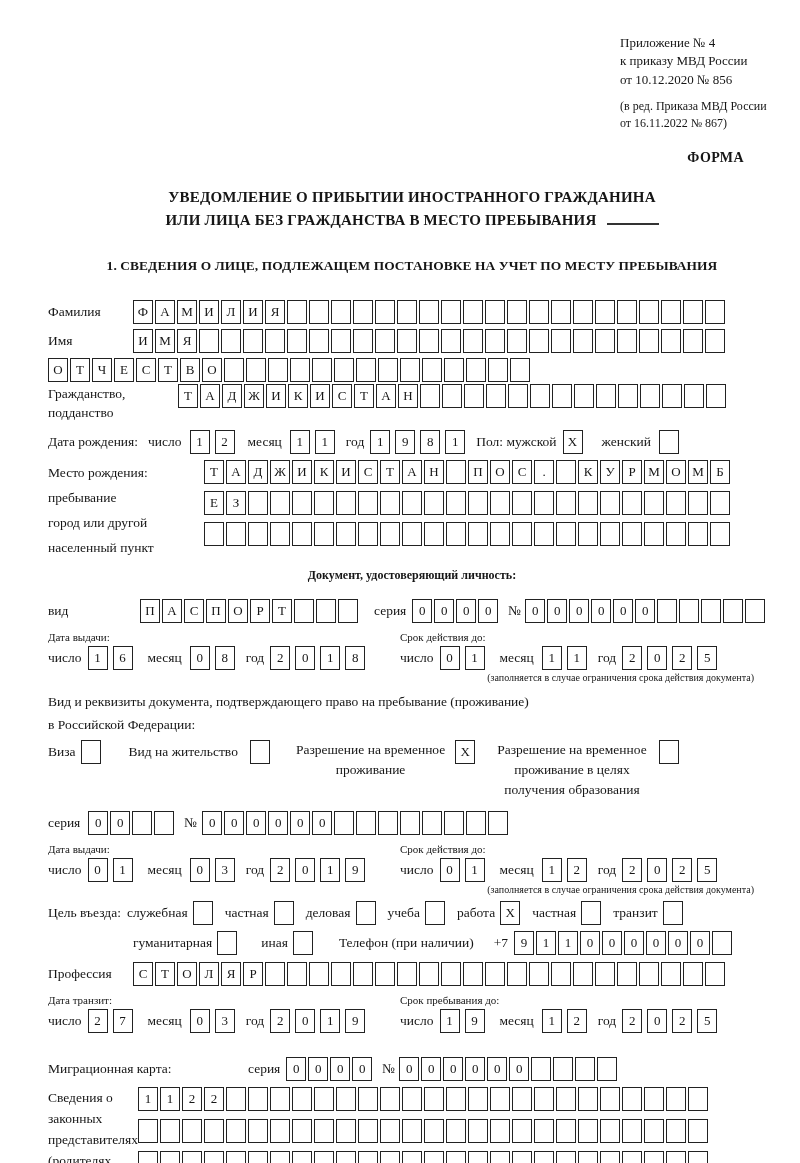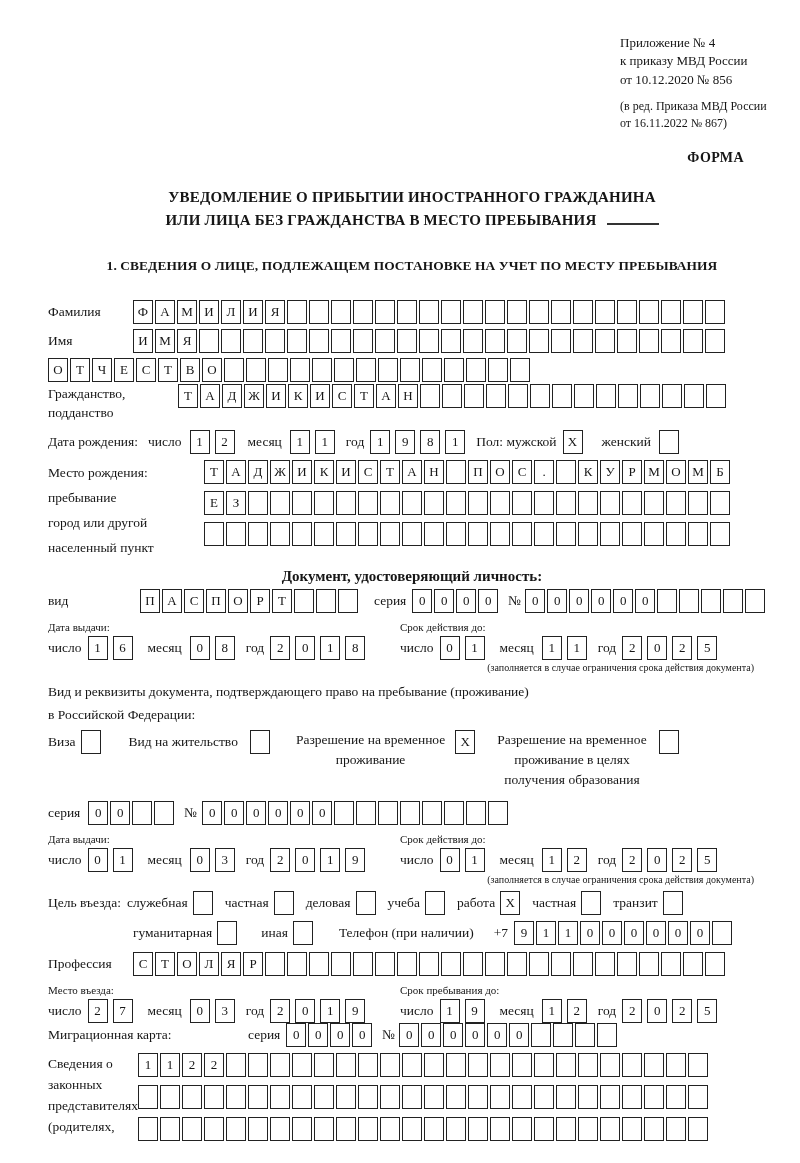--- a/index.html
+++ b/index.html
@@ -11,21 +11,21 @@
   .title{margin-top:20px;text-align:center;font-weight:bold;font-size:15px;line-height:1.55;letter-spacing:.2px;}
   .blank-line{display:inline-block;width:52px;border-bottom:2px solid #333;height:1px;margin-left:10px;vertical-align:baseline;}
   .section{margin-top:26px;text-align:center;font-weight:bold;font-size:13.4px;letter-spacing:.1px;white-space:nowrap;}
   .frow{display:flex;align-items:flex-start;margin-top:5px;}
   .lbl{font-size:13.5px;line-height:24px;flex:0 0 auto;}
   .lbl2{font-size:13.5px;line-height:19px;flex:0 0 auto;}
   .cellrow{display:flex;flex-wrap:nowrap;flex:0 0 auto;}
   .cell{box-sizing:border-box;width:20px;height:24px;border:1.6px solid #222;margin-right:2px;display:inline-flex;align-items:center;justify-content:center;font-size:13px;background:#fff;flex:0 0 auto;}
   .dates .cell{margin-right:5px;}
   .gap6{margin-right:6px;} .gap8{margin-right:8px;} .gap10{margin-right:10px;} .gap14{margin-right:14px;}
-  .center-b{font-weight:bold;font-size:15px;text-align:center;margin-top:8px;}
+  .center-b{font-weight:bold;font-size:12px;text-align:center;margin-top:8px;}
   .datehdr{font-size:11px;margin-top:6px;}
   .note{font-size:10px;text-align:right;padding-right:22px;margin-top:2px;}
   .para{font-size:13.5px;line-height:1.65;margin-top:8px;}
   .pt-text{font-size:13.5px;line-height:1.5;text-align:center;}
   .cb{margin-left:5px;}
   .colL{width:352px;flex:0 0 auto;}
   .colR{flex:1;}
 </style>
 </head>
 <body>
@@ -291,21 +291,21 @@
           <span class="cell"></span>
           <span class="cell"></span>
           <span class="cell"></span>
           <span class="cell"></span>
         </div>
     </div>
   </div>
 
   <div class="center-b">Документ, удостоверяющий личность:</div>
 
-  <div class="frow" style="margin-top:4px;">
+  <div class="frow" style="margin-top:16px;">
     <div class="lbl" style="width:92px;">вид</div>
     <div class="cellrow gap14">
         <span class="cell">П</span>
         <span class="cell">А</span>
         <span class="cell">С</span>
         <span class="cell">П</span>
         <span class="cell">О</span>
         <span class="cell">Р</span>
         <span class="cell">Т</span>
         <span class="cell"></span>
@@ -574,21 +574,21 @@
         <span class="cell"></span>
         <span class="cell"></span>
         <span class="cell"></span>
         <span class="cell"></span>
         <span class="cell"></span>
       </div>
   </div>
 
   <div class="frow" style="margin-top:2px;">
     <div class="colL">
-      <div class="datehdr" style="width:260px;">Место въезда:</div>
+      <div class="datehdr" style="width:260px;">Дата транзит:</div>
       <div class="frow dates" style="margin-top:3px;align-items:center;">
         <div class="lbl gap6">число</div>
         <div class="cellrow gap10">
             <span class="cell">2</span>
             <span class="cell">7</span>
           </div>
         <div class="lbl gap8">месяц</div>
         <div class="cellrow gap6">
             <span class="cell">0</span>
             <span class="cell">3</span>
@@ -619,21 +619,21 @@
         <div class="cellrow">
             <span class="cell">2</span>
             <span class="cell">0</span>
             <span class="cell">2</span>
             <span class="cell">5</span>
           </div>
       </div>
     </div>
   </div>
 
-  <div class="frow" style="margin-top:0;align-items:flex-end;">
+  <div class="frow" style="margin-top:24px;align-items:flex-end;">
     <div class="lbl" style="width:170px;">Миграционная карта:</div>
     <div class="lbl gap6" style="margin-left:30px;">серия</div>
     <div class="cellrow gap8">
         <span class="cell">0</span>
         <span class="cell">0</span>
         <span class="cell">0</span>
         <span class="cell">0</span>
       </div>
     <div class="lbl" style="margin-right:4px;">№</div>
     <div class="cellrow">

